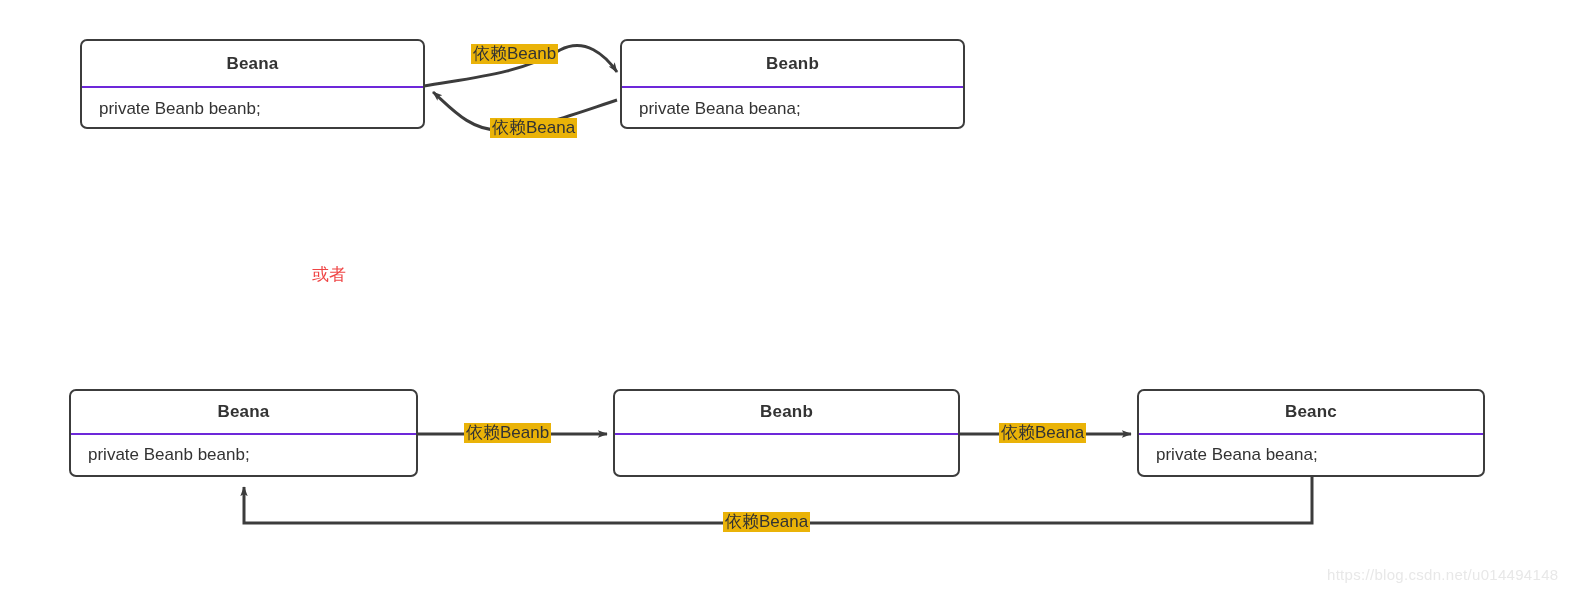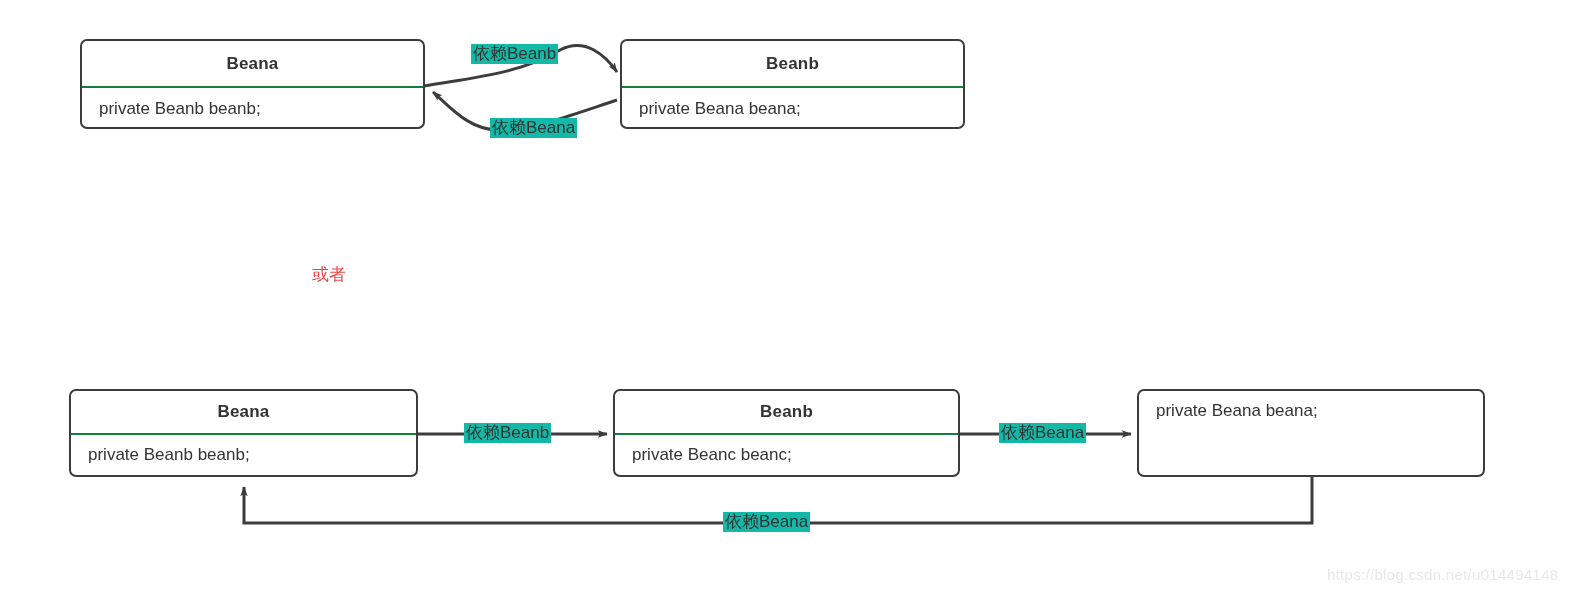--- a/index.html
+++ b/index.html
@@ -26,41 +26,41 @@
     overflow: hidden;
   }
   .uml-title {
     box-sizing: border-box;
     width: 100%;
     text-align: center;
     font-weight: bold;
     color: #333333;
     font-size: 17px;
     letter-spacing: 0.2px;
-    border-bottom: 2px solid #15803d;
+    border-bottom: 2px solid #6d28d9;
     display: flex;
     align-items: center;
     justify-content: center;
   }
   .uml-field {
     box-sizing: border-box;
     width: 100%;
     text-align: left;
     color: #333333;
     font-size: 17px;
     padding-left: 17px;
     display: flex;
     align-items: center;
   }
   .edge-label {
     position: absolute;
     color: #333333;
     font-size: 17px;
     white-space: nowrap;
-    background: #14b8a6;
+    background: #eab308;
     padding: 0 2px;
     line-height: 20px;
   }
   .note-text {
     position: absolute;
     color: #ef4444;
     font-size: 17px;
     white-space: nowrap;
   }
   .watermark {
@@ -118,24 +118,24 @@
 
   <div class="note-text" style="left:312px; top:263px;">或者</div>
 
   <div class="uml-box" style="left:69px; top:389px; width:349px; height:88px;">
     <div class="uml-title" style="height:44px;">Beana</div>
     <div class="uml-field" style="height:40px;">private Beanb beanb;</div>
   </div>
 
   <div class="uml-box" style="left:613px; top:389px; width:347px; height:88px;">
     <div class="uml-title" style="height:44px;">Beanb</div>
-    <div class="uml-field" style="height:40px;">private Beanc beanc;</div>
   </div>
 
   <div class="uml-box" style="left:1137px; top:389px; width:348px; height:88px;">
+    <div class="uml-title" style="height:44px;">Beanc</div>
     <div class="uml-field" style="height:40px;">private Beana beana;</div>
   </div>
 
   <div class="edge-label" style="left:464px; top:423px;">依赖Beanb</div>
 
   <div class="edge-label" style="left:999px; top:423px;">依赖Beana</div>
 
   <div class="edge-label" style="left:723px; top:512px;">依赖Beana</div>
 
   <div class="watermark" style="left:1327px; top:566px;">https://blog.csdn.net/u014494148</div>

